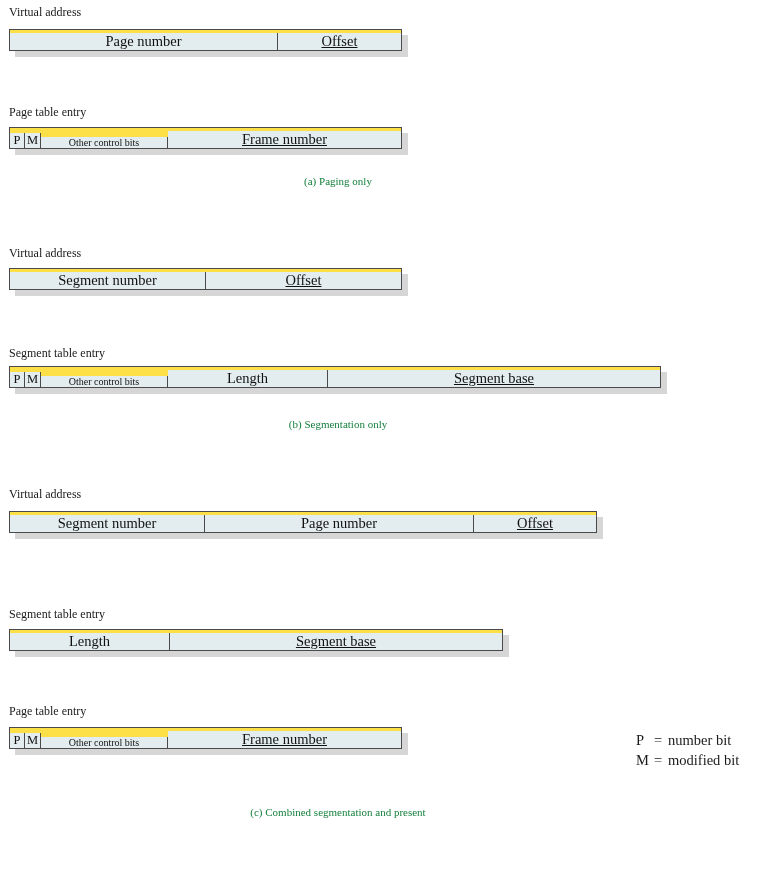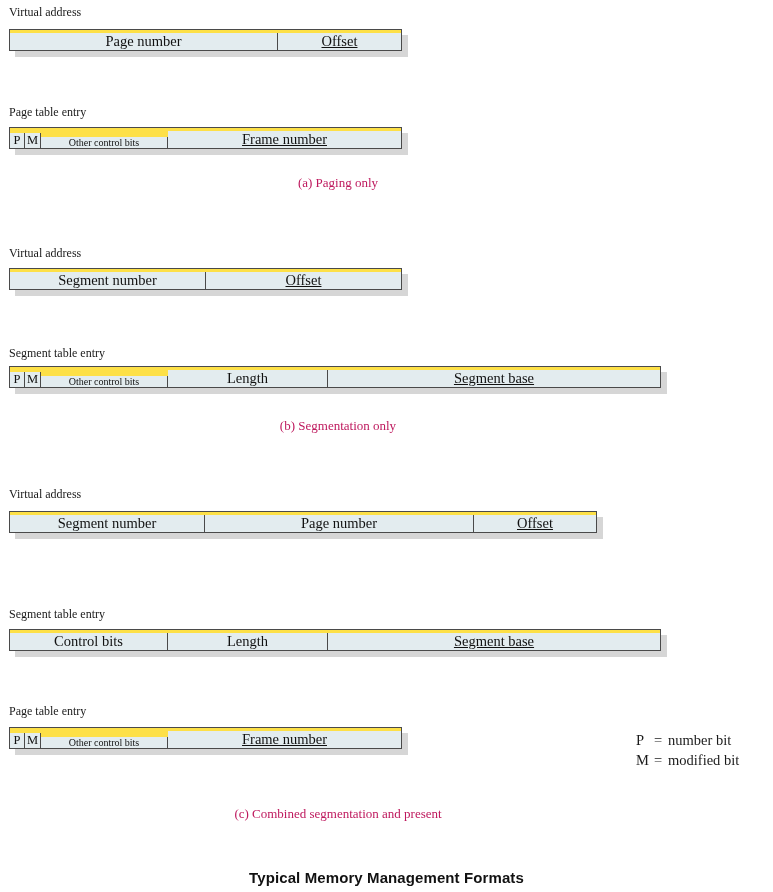--- a/index.html
+++ b/index.html
@@ -60,22 +60,22 @@
   .cell.small {
     font-size: 10px;
   }
   .cell.tiny {
     font-size: 12.5px;
   }
   
   .caption {
     position: absolute;
     font-family: "Liberation Serif", "DejaVu Serif", serif;
-    font-size: 13px;
-    color: #be185d;
+    font-size: 11px;
+    color: #15803d;
     white-space: nowrap;
     text-align: center;
   }
   
   .legend {
     position: absolute;
     font-family: "Liberation Serif", "DejaVu Serif", serif;
     font-size: 14.5px;
     color: #1a1a1a;
     line-height: 20px;
@@ -151,21 +151,20 @@
 
   <div class="bar" style="left:9px; top:511px;">
     <div class="cell" style="width:195px;">Segment number</div>
     <div class="cell" style="width:269px;">Page number</div>
     <div class="cell" style="width:122px;">Offset</div>
   </div>
 
   <div class="field-label" style="left:9px; top:606px;">Segment table entry</div>
 
   <div class="bar" style="left:9px; top:629px;">
-    <div class="cell" style="width:158px;">Control bits</div>
     <div class="cell" style="width:160px;">Length</div>
     <div class="cell" style="width:332px;">Segment base</div>
   </div>
 
   <div class="field-label" style="left:9px; top:703px;">Page table entry</div>
 
   <div class="bar" style="left:9px; top:727px;">
     <div class="cell tiny" style="width:15px;">P</div>
     <div class="cell tiny" style="width:16px;">M</div>
     <div class="cell small" style="width:127px;">Other control bits</div>
@@ -180,15 +179,14 @@
       <span class="legend-eq">=</span>
       <span>number bit</span>
     </div>
     <div class="legend-row">
       <span class="legend-key">M</span>
       <span class="legend-eq">=</span>
       <span>modified bit</span>
     </div>
   </div>
 
-  <div class="figure-title" style="top:869px;">Typical Memory Management Formats</div>
 
 </div>
 
 </body></html>

